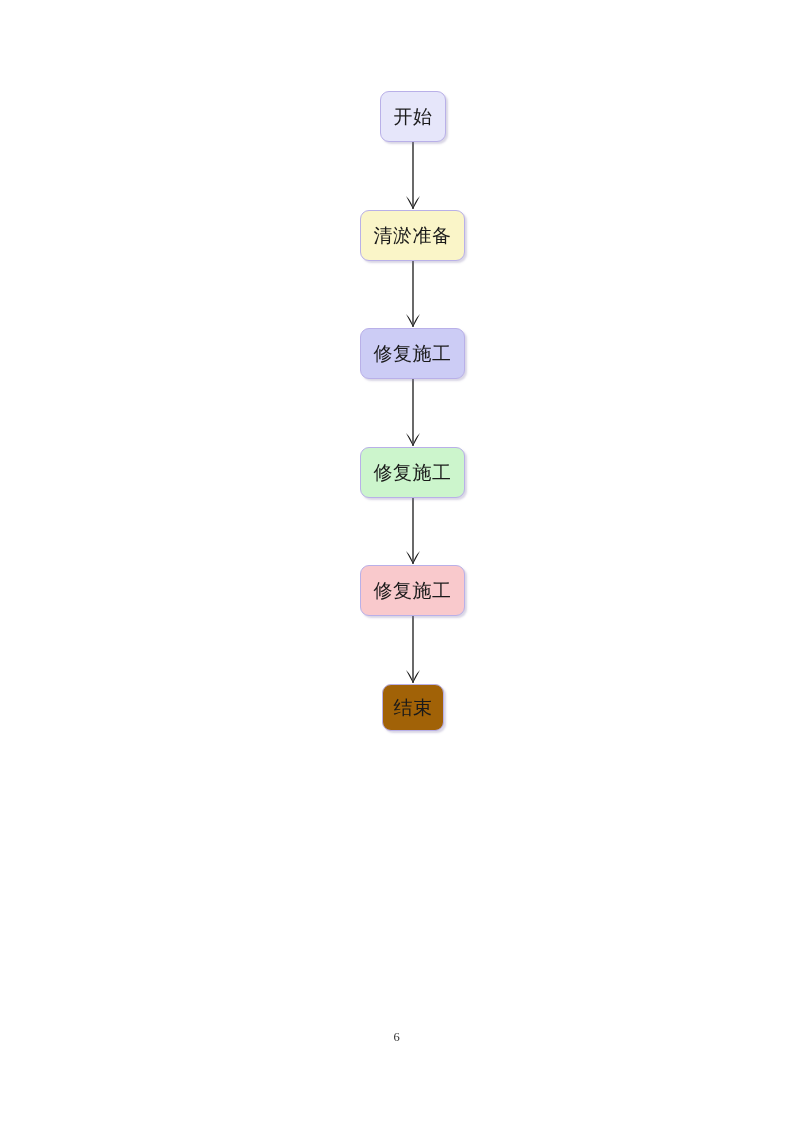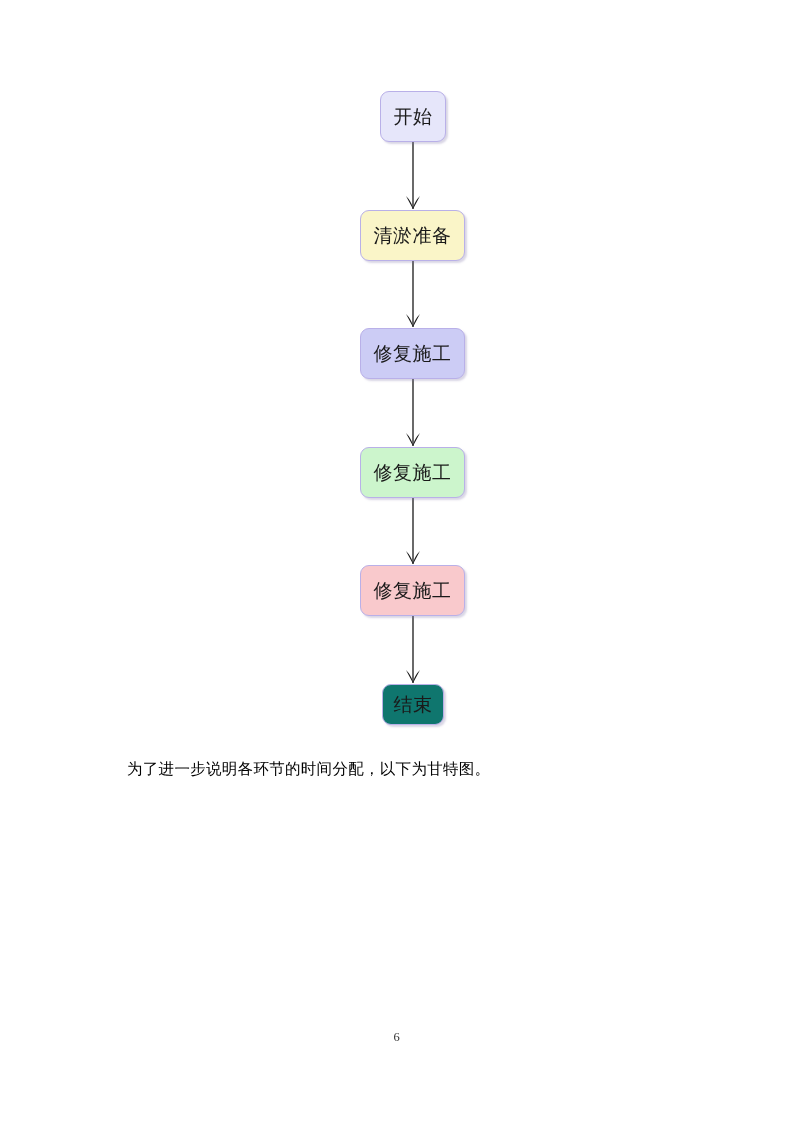--- a/index.html
+++ b/index.html
@@ -121,22 +121,21 @@
       </div>
       <div class="node" style="left: 344px; top: 328px; width: 105px; height: 51px; background: rgb(204, 204, 245); border-color: rgb(185, 176, 232);">
         <span class="node-label">修复施工</span>
       </div>
       <div class="node" style="left: 344px; top: 447px; width: 105px; height: 51px; background: rgb(204, 245, 204); border-color: rgb(185, 176, 232); align-items: center;">
         <span class="node-label">修复施工</span>
       </div>
       <div class="node" style="left: 344px; top: 565px; width: 105px; height: 51px; background: rgb(249, 201, 204); border-color: rgb(185, 176, 232);">
         <span class="node-label">修复施工</span>
       </div>
-      <div class="node" style="left: 366px; top: 684px; width: 62px; height: 41px; background: #0f766e; border-color: rgb(185, 176, 232);">
+      <div class="node" style="left: 366px; top: 684px; width: 62px; height: 47px; background: #a16207; border-color: rgb(185, 176, 232);">
         <span class="node-label">结束</span>
       </div>
     </div>
 
-  <div class="caption">为了进一步说明各环节的时间分配，以下为甘特图。</div>
 
   <div class="page-number">6</div>
 
 </div>
 
 </body></html>

